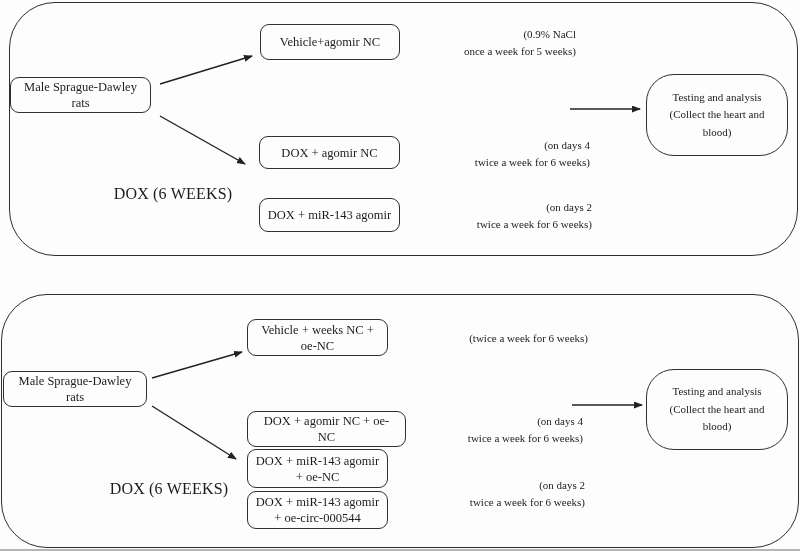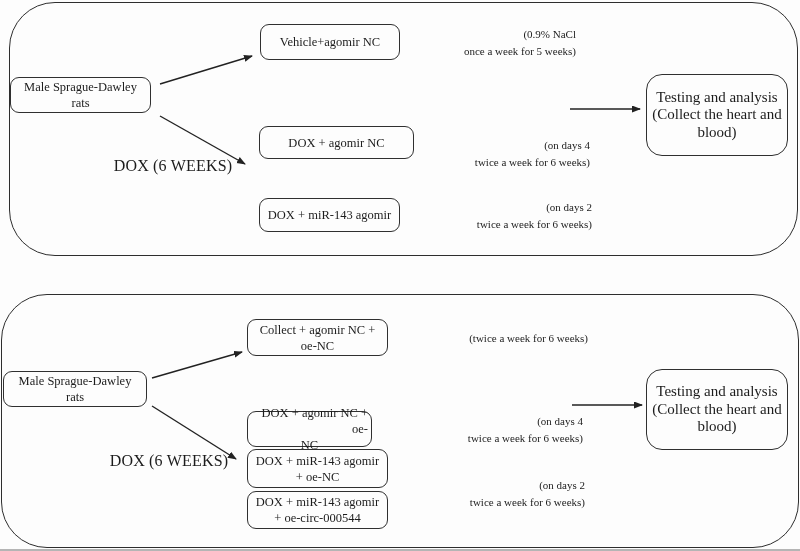--- a/index.html
+++ b/index.html
@@ -22,55 +22,56 @@
   #p1 { left: 9px;  top: 2px;   width: 787px; height: 252px; }
   #p2 { left: 1px;  top: 294px; width: 796px; height: 252px; }
 
   .box {
     position: absolute;
     border: 1.4px solid #303030;
     border-radius: 9px;
     background: #fdfdfd;
     display: flex; flex-direction: column;
     align-items: center; justify-content: center;
-    text-align: right;
+    text-align: center;
     font-size: 12.5px; line-height: 16px;
     padding: 1px 3px; box-sizing: border-box;
   }
   .result {
-    border-radius: 16px;
-    font-size: 15px; line-height: 17.5px;
+    border-radius: 28px;
+    font-size: 11px; line-height: 17.5px;
   }
   .note {
     position: absolute;
     text-align: right;
     font-size: 11px; line-height: 17px;
   }
   .dox {
     position: absolute;
     text-align: center;
     font-size: 16px; line-height: 18px;
     letter-spacing: 0.2px;
+    margin-top: 28px;
   }
 
   
   #p1-src { left: 10px;  top: 77px;  width: 141px; height: 36px; }
   #p1-b0  { left: 260px; top: 24px;  width: 140px; height: 36px; }
-  #p1-b1  { left: 259px; top: 126px; width: 155px; height: 33px; }
+  #p1-b1  { left: 259px; top: 136px; width: 141px; height: 33px; }
   #p1-b2  { left: 259px; top: 198px; width: 141px; height: 34px; }
   #p1-res { left: 646px; top: 74px;  width: 142px; height: 82px; }
   #p1-n0  { left: 400px; top: 26px;  width: 176px; }
   #p1-n1  { left: 412px; top: 137px; width: 178px; }
   #p1-n2  { left: 414px; top: 199px; width: 178px; }
   #p1-dox { left: 110px; top: 157px; width: 126px; }
 
   
   #p2-src { left: 3px;   top: 371px; width: 144px; height: 36px; }
   #p2-b0  { left: 247px; top: 319px; width: 141px; height: 37px; }
-  #p2-b1  { left: 247px; top: 411px; width: 125px; height: 36px; }
+  #p2-b1  { left: 247px; top: 411px; width: 159px; height: 36px; }
   #p2-b2  { left: 247px; top: 449px; width: 141px; height: 39px; }
   #p2-b3  { left: 247px; top: 491px; width: 141px; height: 38px; }
   #p2-res { left: 646px; top: 369px; width: 142px; height: 81px; }
   #p2-n0  { left: 402px; top: 330px; width: 186px; }
   #p2-n1  { left: 405px; top: 413px; width: 178px; }
   #p2-n2  { left: 407px; top: 477px; width: 178px; }
   #p2-dox { left: 106px; top: 452px; width: 126px; }
 
   .bottom-edge {
     position: absolute; left: 0; top: 549px;
@@ -146,21 +147,21 @@
     <div>(Collect the heart and</div>
     <div>blood)</div>
   </div>
 
   <div class="box" id="p2-src">
     <div>Male Sprague-Dawley</div>
     <div>rats</div>
   </div>
 
   <div class="box" id="p2-b0">
-    <div>Collect + agomir NC +</div>
+    <div>Vehicle + weeks NC +</div>
     <div>oe-NC</div>
   </div>
   <div class="box" id="p2-b1">
     <div>DOX + agomir NC + oe-</div>
     <div>NC</div>
   </div>
   <div class="box" id="p2-b2">
     <div>DOX + miR-143 agomir</div>
     <div>+ oe-NC</div>
   </div>

